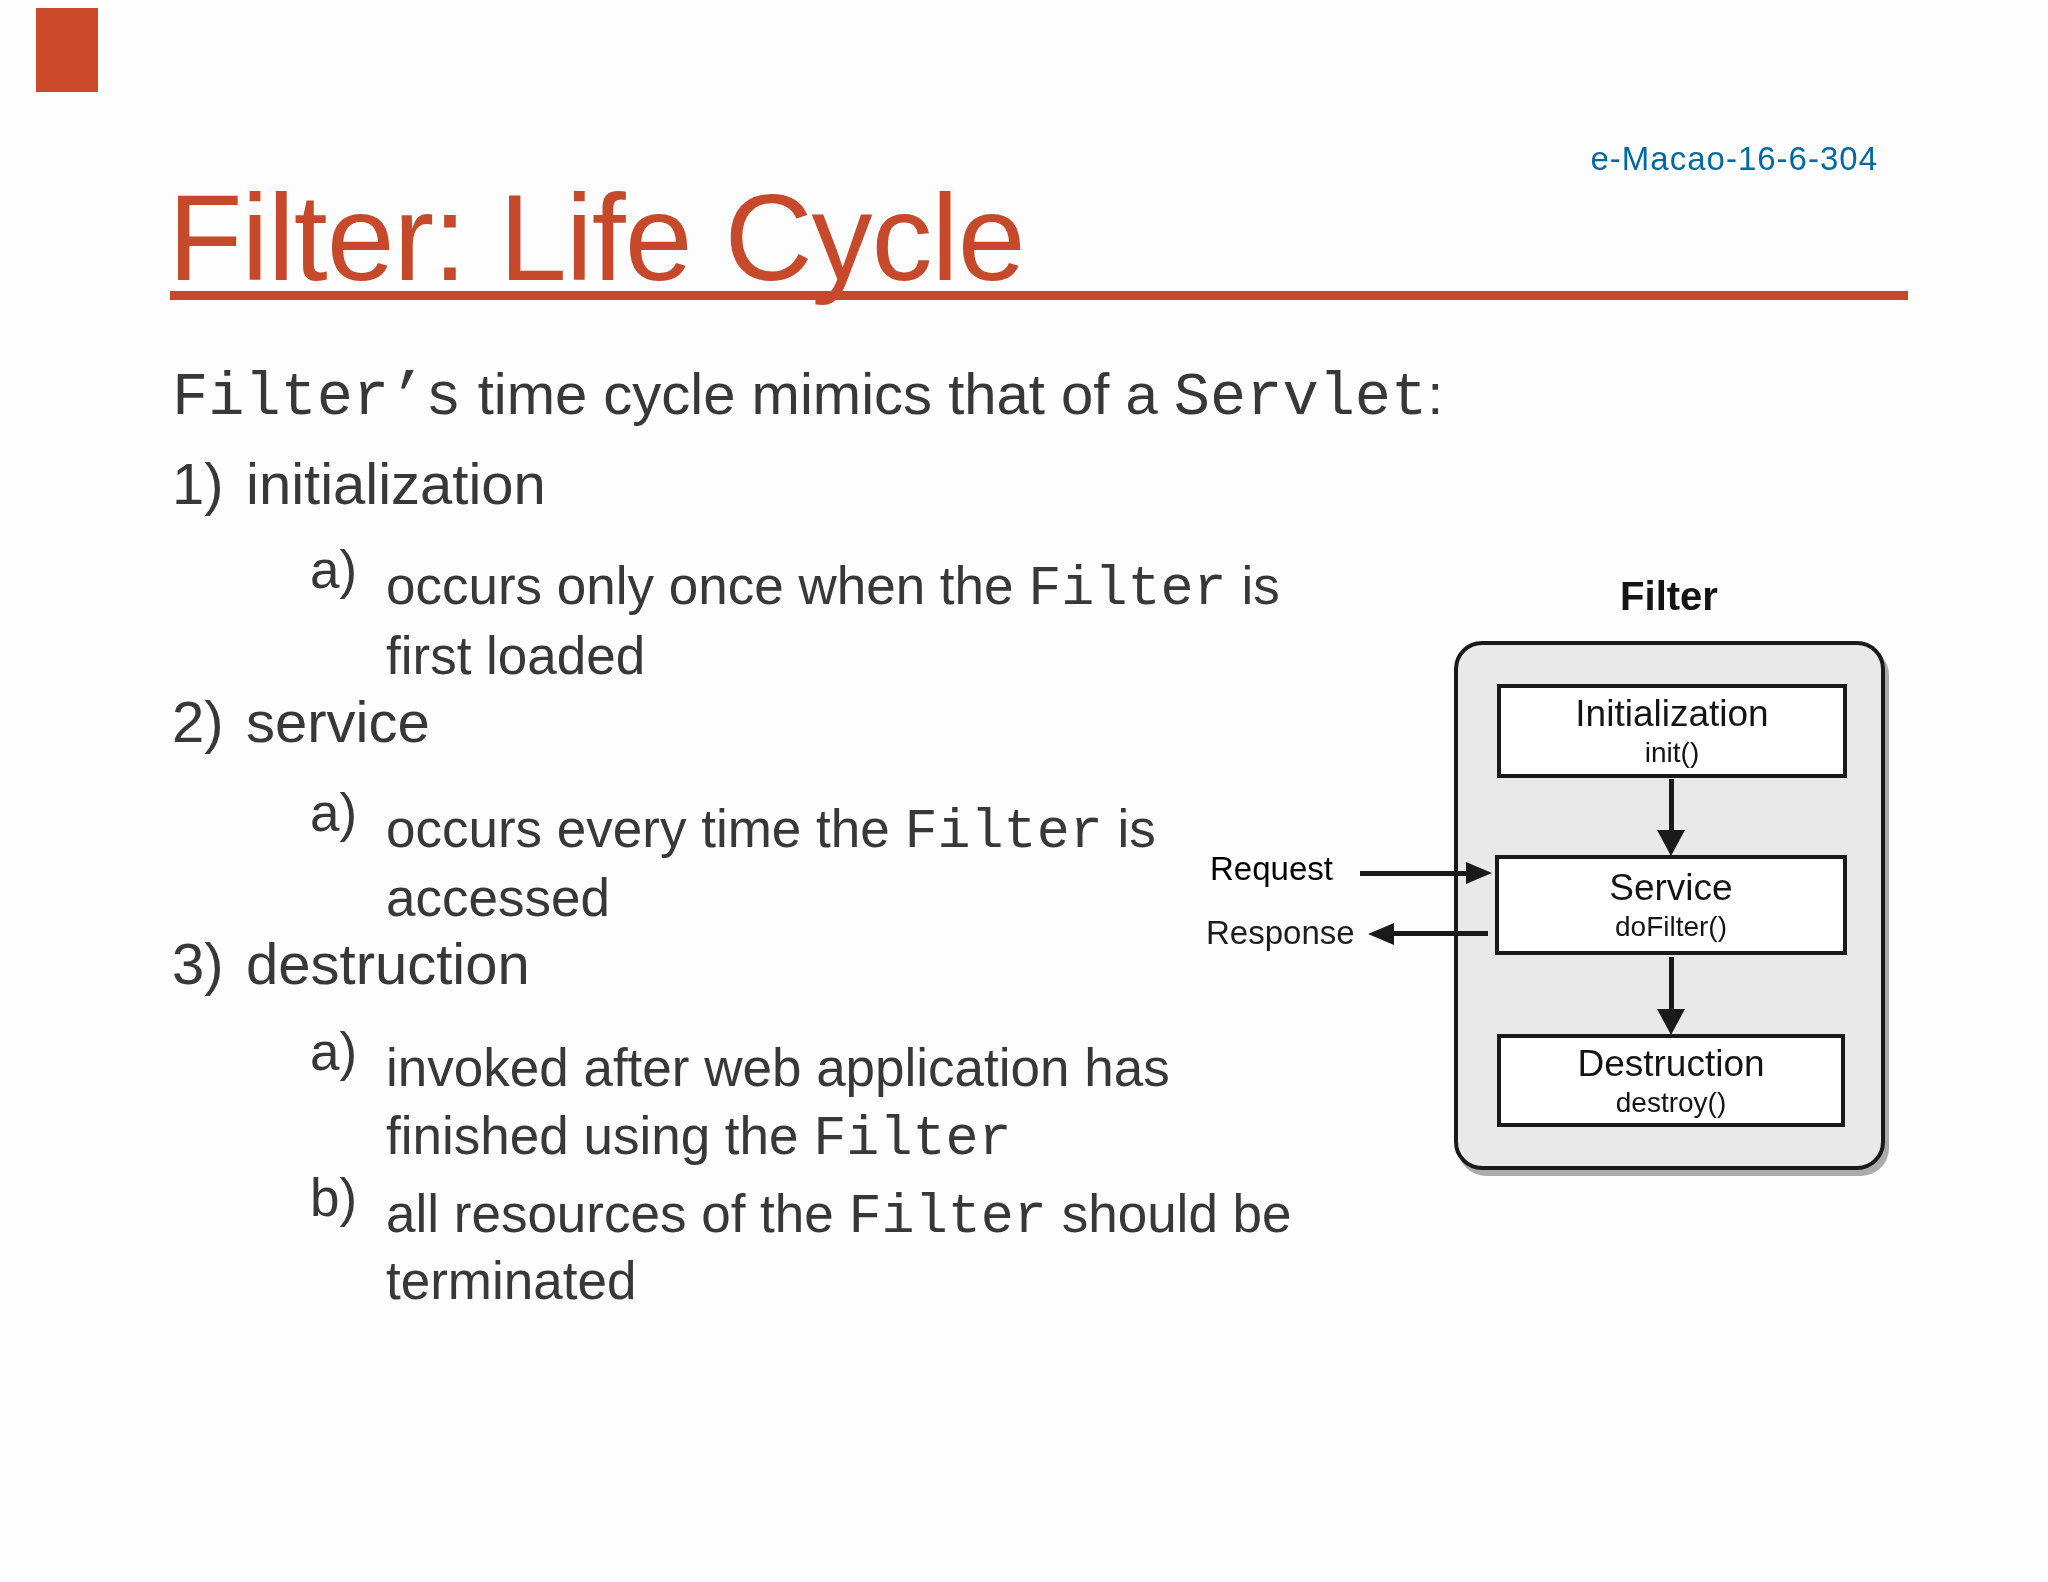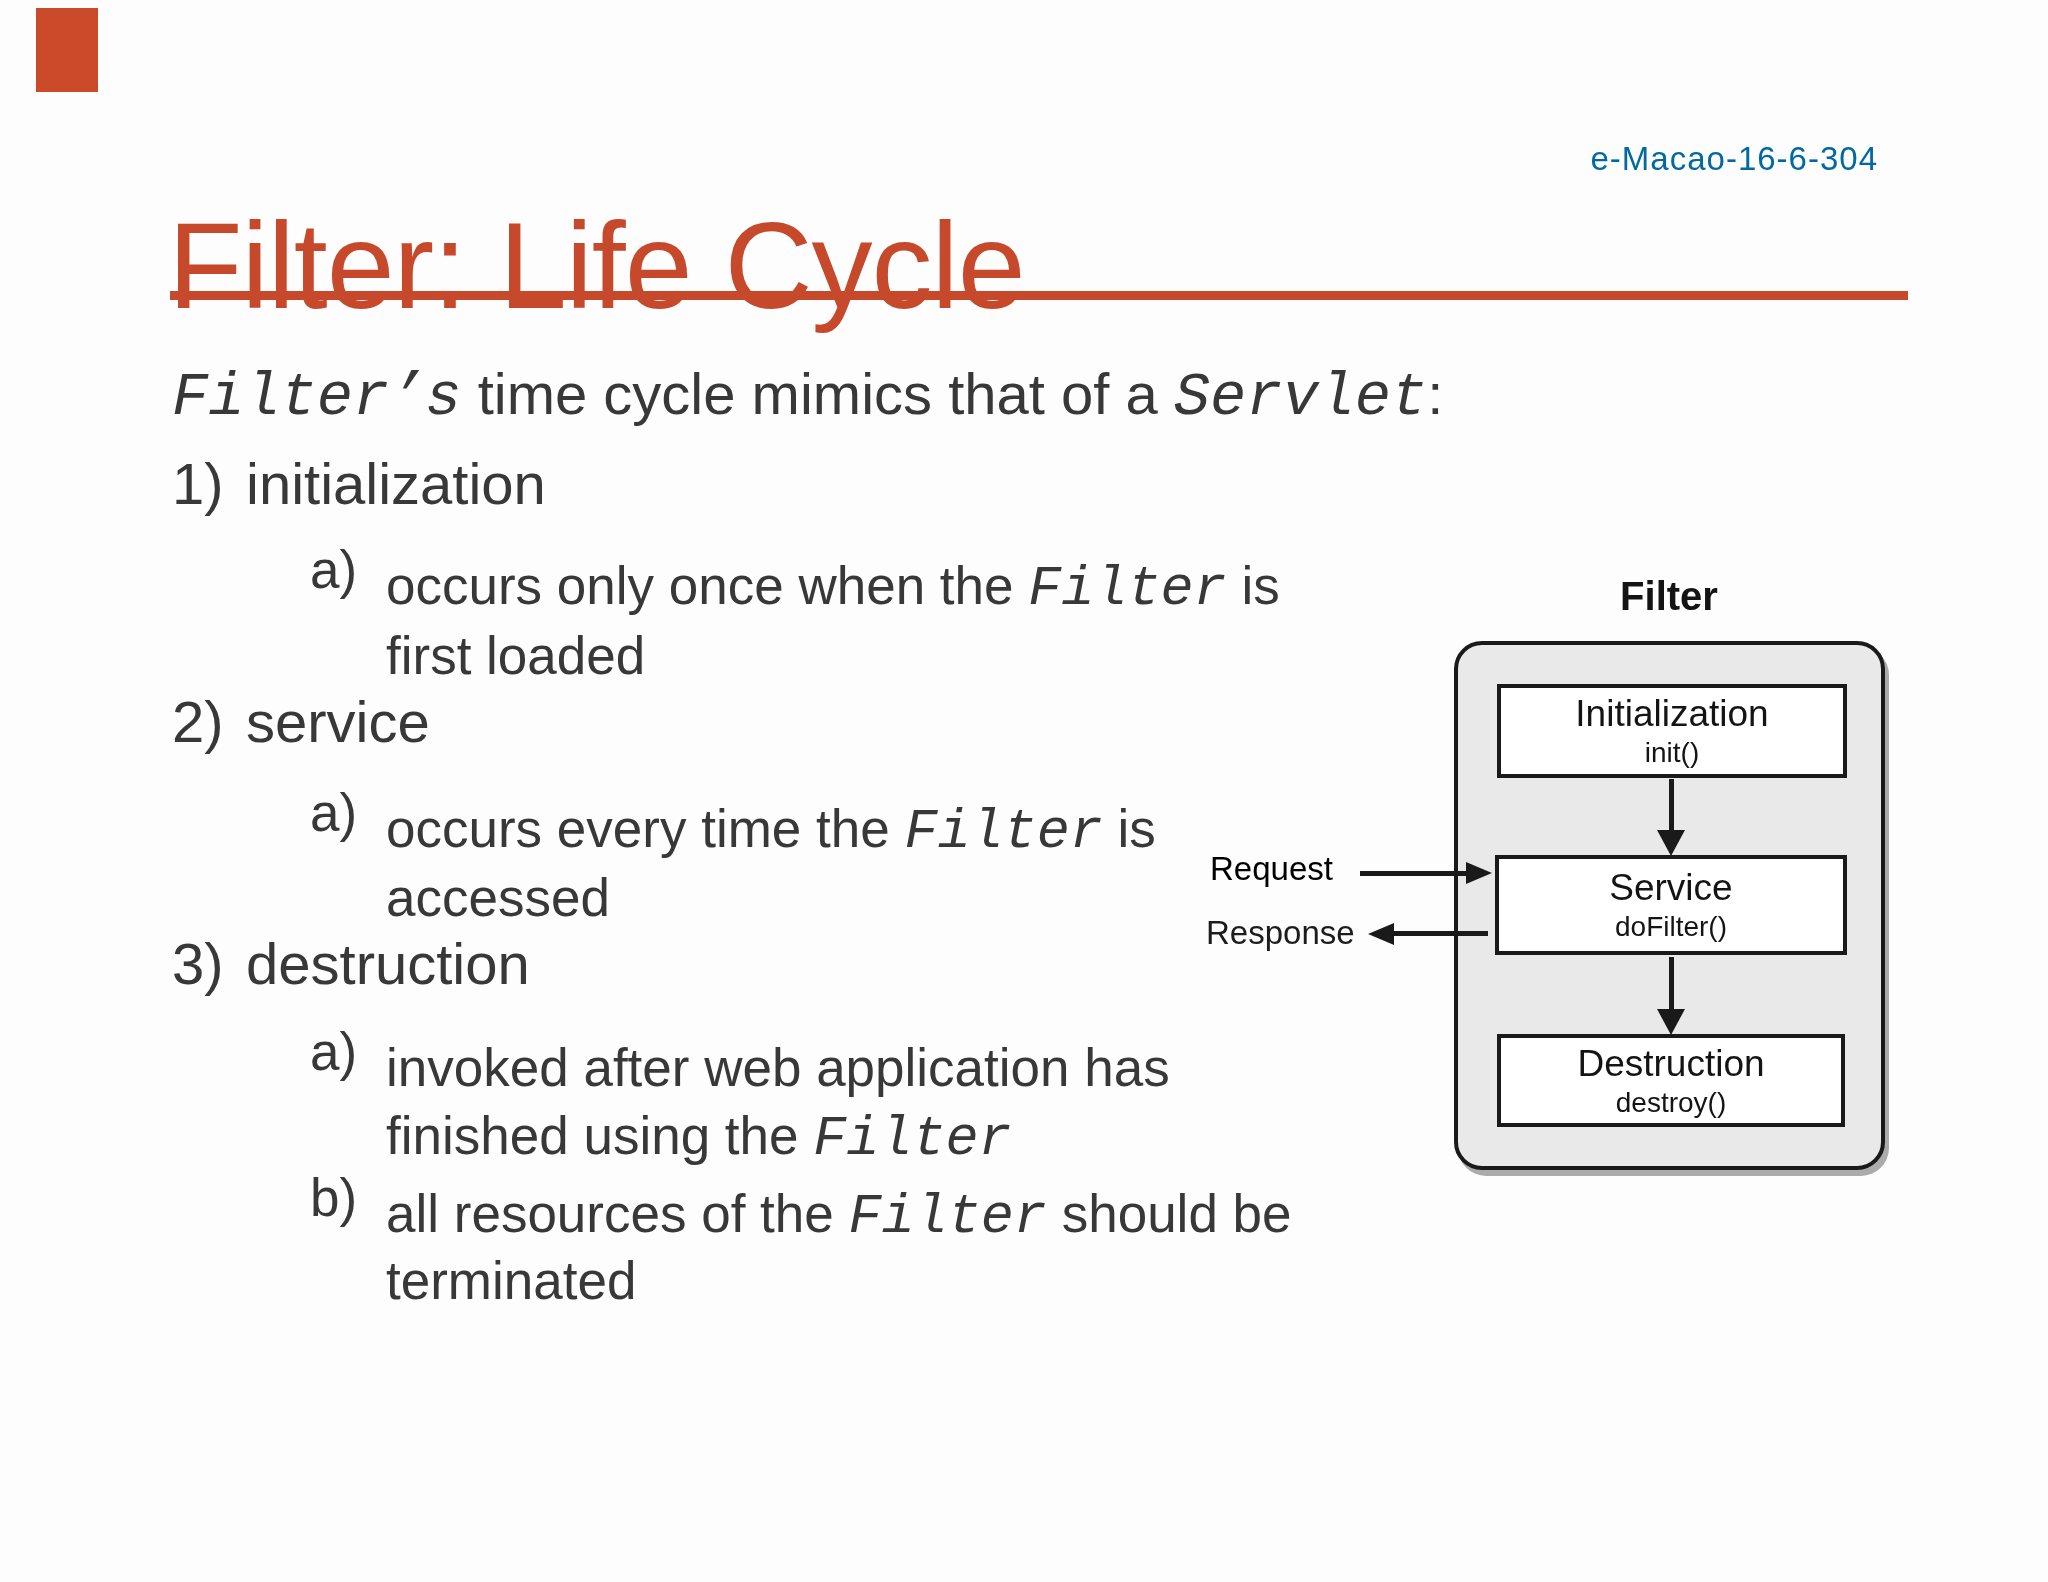--- a/index.html
+++ b/index.html
@@ -6,24 +6,24 @@
   body{background:#888;}
   #slide{
     position:relative;
     width:2048px;height:1582px;
     background:#fdfdfd;
     overflow:hidden;
     font-family:"Liberation Sans",sans-serif;
     color:#383838;
   }
   .abs{position:absolute;}
-  .mono{font-family:"Liberation Mono","DejaVu Sans Mono",monospace;font-size:1.04em;font-style:italic;}
+  .mono{font-family:"Liberation Mono","DejaVu Sans Mono",monospace;font-size:1.04em;}
   #corner-mark{left:36px;top:8px;width:62px;height:84px;background:#cb4a2a;}
   #header-code{left:1400px;top:140px;width:478px;text-align:right;font-size:33px;color:#0369a1;letter-spacing:1px;}
-  #page-title{left:168px;top:168px;font-size:122px;font-weight:400;color:#c7492b;letter-spacing:-1px;white-space:nowrap;margin-top:28px;}
+  #page-title{left:168px;top:168px;font-size:122px;font-weight:400;color:#c7492b;letter-spacing:-1px;white-space:nowrap;}
   #title-rule{left:170px;top:291px;width:1738px;height:9px;background:#c7492b;}
   .bodyline{white-space:nowrap;font-size:58px;}
   .subline{white-space:nowrap;font-size:53px;}
   .num{position:absolute;left:172px;}
   .letter{position:absolute;left:310px;}
   .itemlabel{position:absolute;left:246px;}
   .subtext{position:absolute;left:386px;margin-top:16px;}
   
   #diag-title{left:1569px;top:574px;width:200px;text-align:center;font-size:40px;font-weight:700;color:#141414;}
   #diag-container{left:1454px;top:641px;width:431px;height:529px;background:#e9e9e9;border:4px solid #1a1a1a;border-radius:28px;box-sizing:border-box;box-shadow:4px 6px 0 rgba(70,70,70,0.45);}

